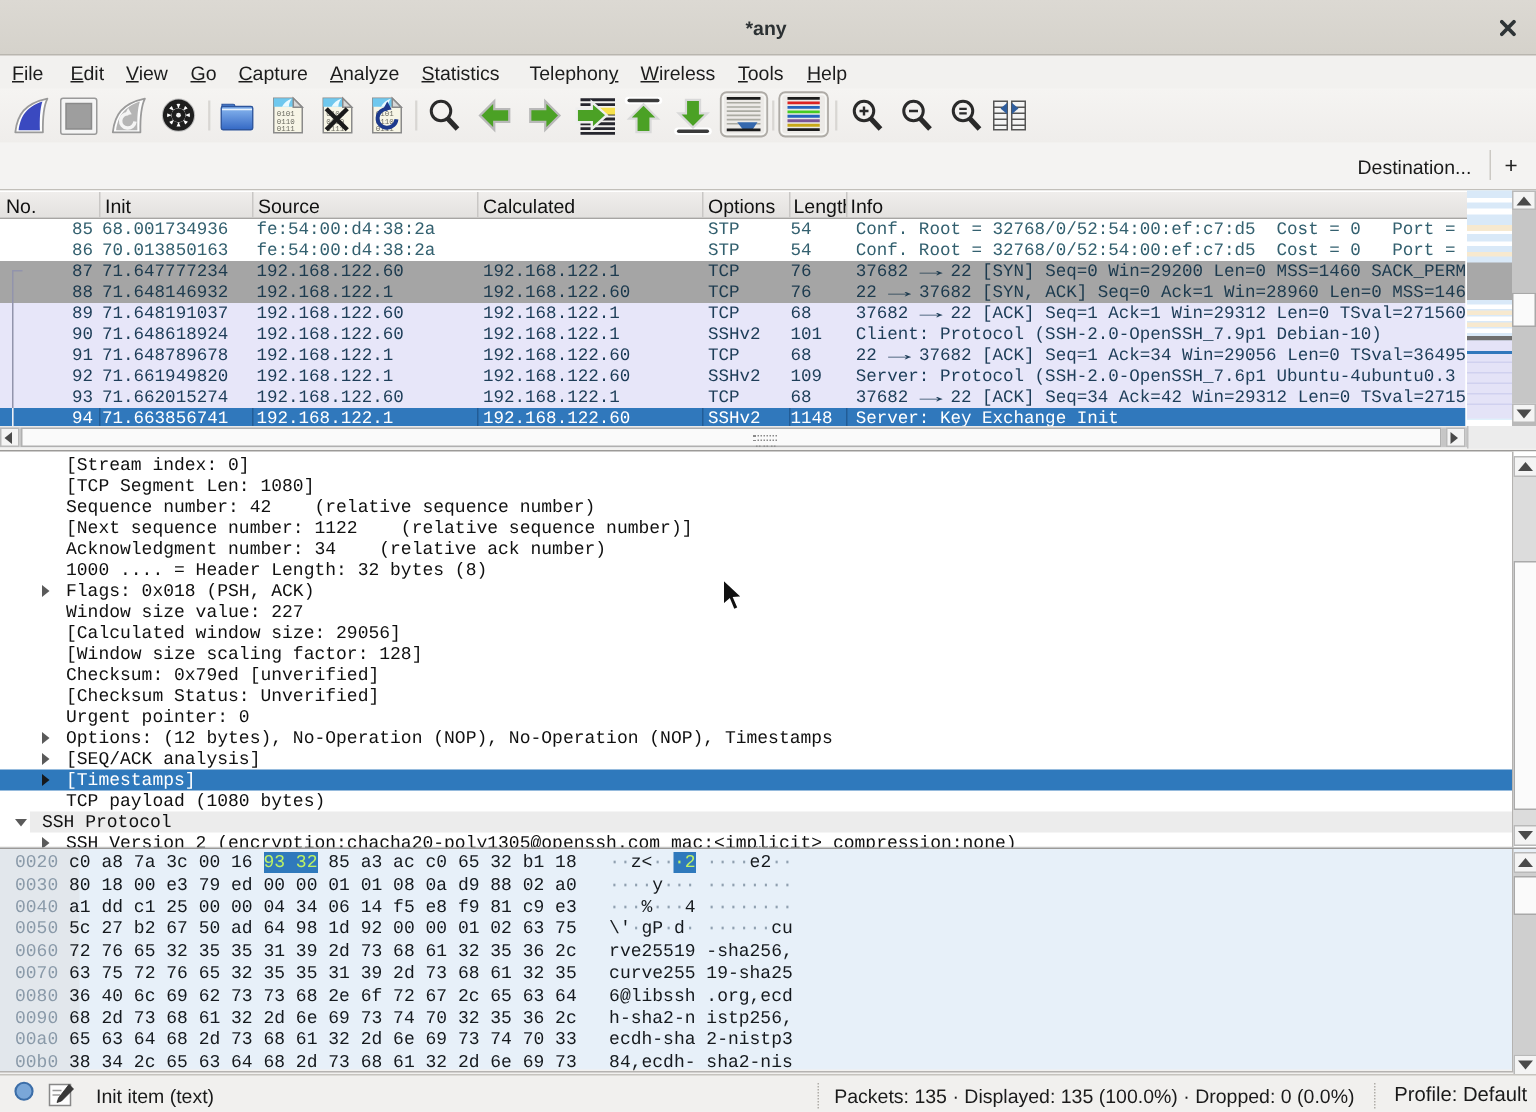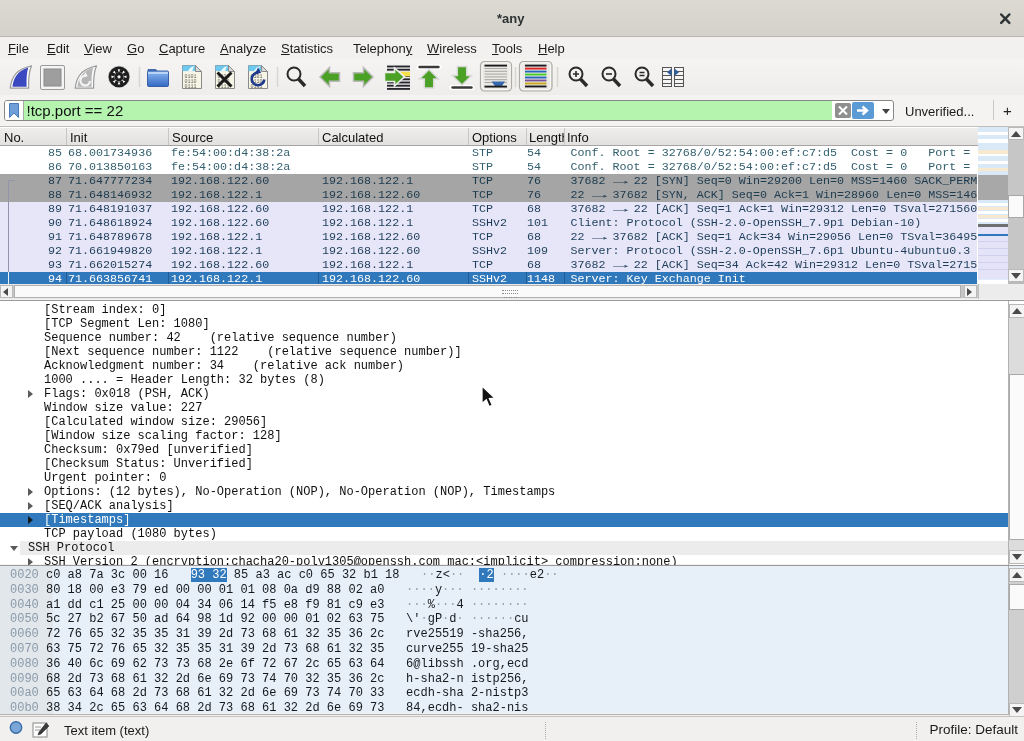--- a/index.html
+++ b/index.html
@@ -47,21 +47,21 @@
 #dsb{position:absolute;left:1008px;top:0;width:16px;height:264px;background:#fff;border-left:1px solid #b4b2b0;}
 
 #hpane{position:absolute;left:0;top:565px;width:1024px;height:148px;background:#e7f0f9;border-top:1px solid #9c9a98;}
 #hrows{position:absolute;left:10px;top:2px;font-size:12px;line-height:14.8px;white-space:pre;color:#15191d;}
 .off{color:#8a9aa9;}
 #hrows>div{position:relative;}
 .d{color:#90a0b0;}
 #hsb{position:absolute;left:1008px;top:0;width:16px;height:148px;background:#e9f0f7;border-left:1px solid #b4b2b0;}
 
 #sbar{position:absolute;left:0;top:716px;width:1024px;height:25px;background:#f1f0ee;border-top:1px solid #c6c3be;font-size:13px;color:#1a1a1a;}
-.hl{background:#2f79bc;color:#ffffff;margin-left:15px;}
+.hl{background:#2f79bc;color:#bef264;}
 .ar{display:inline-block;width:14.06px;transform:scaleX(2.2);transform-origin:0 50%;}
 </style></head>
 <body>
 <div id="titlebar">
     <span class="t">*any</span>
     <svg class="x" width="12" height="12" style="position:absolute;left:1000px;top:13px;">
       <path d="M1.2 1.5 L9.3 9.8 M9.3 1.5 L1.2 9.8" stroke="#2e3436" stroke-width="2.5" stroke-linecap="round"></path>
     </svg>
   </div>
 <div id="menubar">
@@ -250,35 +250,21 @@
         </g>
         <path d="M10.5 3.5 l-4.5 3.8 l4.5 3.8 z" fill="#2f5e9e"></path>
         <path d="M13.5 3.5 l4.5 3.8 l-4.5 3.8 z" fill="#2f5e9e"></path>
       </g>
 <line x1="139.5" y1="8" x2="139.5" y2="28" stroke="#d8d6d3" stroke-width="1.5"></line>
 <line x1="277.5" y1="8" x2="277.5" y2="28" stroke="#d8d6d3" stroke-width="1.5"></line>
 <line x1="515.5" y1="8" x2="515.5" y2="28" stroke="#d8d6d3" stroke-width="1.5"></line>
 <line x1="557.5" y1="8" x2="557.5" y2="28" stroke="#d8d6d3" stroke-width="1.5"></line>
     </svg></div>
 <div id="filterbar">
-  <div id="ffield">
-    <div id="fgreen"></div>
-    <div id="fbook"><svg width="19" height="19">
-          <path d="M4.5 2.5 h9 v14 l-4.5 -4.5 l-4.5 4.5 z" fill="#6f9fd8" stroke="#4a7ab5" stroke-width="1"></path>
-        </svg></div>
-    <div id="ftext">!tcp.port == 22</div>
-    <div id="fx"><svg width="16" height="15">
-          <path d="M4 3.5 L12 11.5 M12 3.5 L4 11.5" stroke="#fff" stroke-width="2"></path>
-        </svg></div>
-    <div id="fgo"><svg width="22" height="17">
-          <path d="M5 8.5 h9 M10.5 4.5 L15 8.5 L10.5 12.5" stroke="#fff" stroke-width="2.4" fill="none"></path>
-        </svg></div>
-    <div id="fcaret"></div>
-  </div>
-  <div id="fexpr">Unverified...</div>
+  <div id="fexpr">Destination...</div>
   <div id="fsep"></div>
   <div id="fplus">+</div>
 </div>
 <div id="plist" class="mono">
   <div id="prows"><div class="prow" style="top:0px;background:#ffffff;color:#33606f"><div class="cno">85</div><div class="ctime">68.001734936</div><div class="csrc">fe:54:00:d4:38:2a</div><div class="cdst"></div><div class="cpro">STP</div><div class="clen">54</div><div class="cinfo">Conf. Root = 32768/0/52:54:00:ef:c7:d5  Cost = 0   Port = 0x8002</div></div><div class="prow" style="top:14px;background:#ffffff;color:#33606f"><div class="cno">86</div><div class="ctime">70.013850163</div><div class="csrc">fe:54:00:d4:38:2a</div><div class="cdst"></div><div class="cpro">STP</div><div class="clen">54</div><div class="cinfo">Conf. Root = 32768/0/52:54:00:ef:c7:d5  Cost = 0   Port = 0x8002</div></div><div class="prow" style="top:28px;background:#a5a5a5;color:#1c3a4e"><div class="cno">87</div><div class="ctime">71.647777234</div><div class="csrc">192.168.122.60</div><div class="cdst">192.168.122.1</div><div class="cpro">TCP</div><div class="clen">76</div><div class="cinfo">37682 <span class="ar">→</span> 22 [SYN] Seq=0 Win=29200 Len=0 MSS=1460 SACK_PERM=1 TSval=27156</div></div><div class="prow" style="top:42px;background:#a5a5a5;color:#1c3a4e"><div class="cno">88</div><div class="ctime">71.648146932</div><div class="csrc">192.168.122.1</div><div class="cdst">192.168.122.60</div><div class="cpro">TCP</div><div class="clen">76</div><div class="cinfo">22 <span class="ar">→</span> 37682 [SYN, ACK] Seq=0 Ack=1 Win=28960 Len=0 MSS=1460 SACK_PERM</div></div><div class="prow" style="top:56px;background:#e7e6f9;color:#1d3d58"><div class="cno">89</div><div class="ctime">71.648191037</div><div class="csrc">192.168.122.60</div><div class="cdst">192.168.122.1</div><div class="cpro">TCP</div><div class="clen">68</div><div class="cinfo">37682 <span class="ar">→</span> 22 [ACK] Seq=1 Ack=1 Win=29312 Len=0 TSval=2715606</div></div><div class="prow" style="top:70px;background:#e7e6f9;color:#1d3d58"><div class="cno">90</div><div class="ctime">71.648618924</div><div class="csrc">192.168.122.60</div><div class="cdst">192.168.122.1</div><div class="cpro">SSHv2</div><div class="clen">101</div><div class="cinfo">Client: Protocol (SSH-2.0-OpenSSH_7.9p1 Debian-10)</div></div><div class="prow" style="top:84px;background:#e7e6f9;color:#1d3d58"><div class="cno">91</div><div class="ctime">71.648789678</div><div class="csrc">192.168.122.1</div><div class="cdst">192.168.122.60</div><div class="cpro">TCP</div><div class="clen">68</div><div class="cinfo">22 <span class="ar">→</span> 37682 [ACK] Seq=1 Ack=34 Win=29056 Len=0 TSval=3649550</div></div><div class="prow" style="top:98px;background:#e7e6f9;color:#1d3d58"><div class="cno">92</div><div class="ctime">71.661949820</div><div class="csrc">192.168.122.1</div><div class="cdst">192.168.122.60</div><div class="cpro">SSHv2</div><div class="clen">109</div><div class="cinfo">Server: Protocol (SSH-2.0-OpenSSH_7.6p1 Ubuntu-4ubuntu0.3</div></div><div class="prow" style="top:112px;background:#e7e6f9;color:#1d3d58"><div class="cno">93</div><div class="ctime">71.662015274</div><div class="csrc">192.168.122.60</div><div class="cdst">192.168.122.1</div><div class="cpro">TCP</div><div class="clen">68</div><div class="cinfo">37682 <span class="ar">→</span> 22 [ACK] Seq=34 Ack=42 Win=29312 Len=0 TSval=2715606</div></div><div class="prow" style="top:126px;background:#3078bc;color:#ffffff"><div class="cno">94</div><div class="ctime">71.663856741</div><div class="csrc">192.168.122.1</div><div class="cdst">192.168.122.60</div><div class="cpro">SSHv2</div><div class="clen">1148</div><div class="cinfo">Server: Key Exchange Init</div></div><div style="position:absolute;left:8px;top:34px;width:1px;height:106px;background:#9294ac;"></div><div style="position:absolute;left:66px;top:126px;width:1px;height:14px;background:rgba(10,40,80,0.35);"></div><div style="position:absolute;left:168px;top:126px;width:1px;height:14px;background:rgba(10,40,80,0.35);"></div><div style="position:absolute;left:318px;top:126px;width:1px;height:14px;background:rgba(10,40,80,0.35);"></div><div style="position:absolute;left:468px;top:126px;width:1px;height:14px;background:rgba(10,40,80,0.35);"></div><div style="position:absolute;left:526px;top:126px;width:1px;height:14px;background:rgba(10,40,80,0.35);"></div><div style="position:absolute;left:564px;top:126px;width:1px;height:14px;background:rgba(10,40,80,0.35);"></div><div style="position:absolute;left:8px;top:34px;width:7px;height:1px;background:#9294ac;"></div><div style="position:absolute;left:8px;top:126px;width:1px;height:14px;background:#eaf2fa;"></div></div>
   <div id="pmini">
       <div style="position:absolute;left:0;top:0px;width:30px;height:157px;background:#d9e9f8;"></div>
       <div style="position:absolute;left:0;top:4.5px;width:30px;height:3.5px;background:#ffffff;"></div>
       <div style="position:absolute;left:0;top:12px;width:30px;height:4px;background:#ffffff;"></div>
       <div style="position:absolute;left:0;top:23px;width:30px;height:3.5px;background:#f7e9cf;"></div>
@@ -362,21 +348,22 @@
 <div id="sbar">
     <svg width="24" height="24" style="position:absolute;left:8px;top:2px;">
       <circle cx="8" cy="8.5" r="5.7" fill="#7aa7d8" stroke="#3c6ea8" stroke-width="1.4"></circle>
     </svg>
     <svg width="22" height="22" style="position:absolute;left:32px;top:4px;">
       <rect x="1" y="2" width="14" height="14" fill="#fdfdfd" stroke="#888"></rect>
       <line x1="3" y1="6" x2="9" y2="6" stroke="#999"></line>
       <line x1="3" y1="9" x2="8" y2="9" stroke="#999"></line>
       <path d="M14 2 L17 5 L9 13 L6 14 L7 11 Z" fill="#3a3a3a" stroke="#222" stroke-width="0.5"></path>
     </svg>
-    <span style="position:absolute;left:64px;top:6px;">Text item (text)</span>
+    <span style="position:absolute;left:64px;top:6px;">Init item (text)</span>
+    <span style="position:absolute;right:121px;top:6px;">Packets: 135 · Displayed: 135 (100.0%) · Dropped: 0 (0.0%)</span>
     <div style="position:absolute;left:545px;top:5px;width:1px;height:17px;border-left:1px dotted #b0ada8;"></div>
     <div style="position:absolute;left:916px;top:5px;width:1px;height:17px;border-left:1px dotted #b0ada8;"></div>
     <span style="position:absolute;left:929.5px;top:5px;font-size:13.5px;">Profile: Default</span>
   </div>
 <svg width="20" height="26" style="position:absolute;left:481px;top:385px;z-index:50;">
     <path d="M1 1 L1 18.5 L5.3 14.8 L8.2 21.7 L11.3 20.3 L8.4 13.6 L14 13.2 Z" fill="#111" stroke="#fff" stroke-width="1.3"></path>
   </svg>
 <div style="position:absolute;left:503.5px;top:296.5px;width:1px;height:1.2px;background:#8f8f8f;"></div>
 <div style="position:absolute;left:506.0px;top:296.5px;width:1px;height:1.2px;background:#8f8f8f;"></div>
 <div style="position:absolute;left:508.5px;top:296.5px;width:1px;height:1.2px;background:#8f8f8f;"></div>

